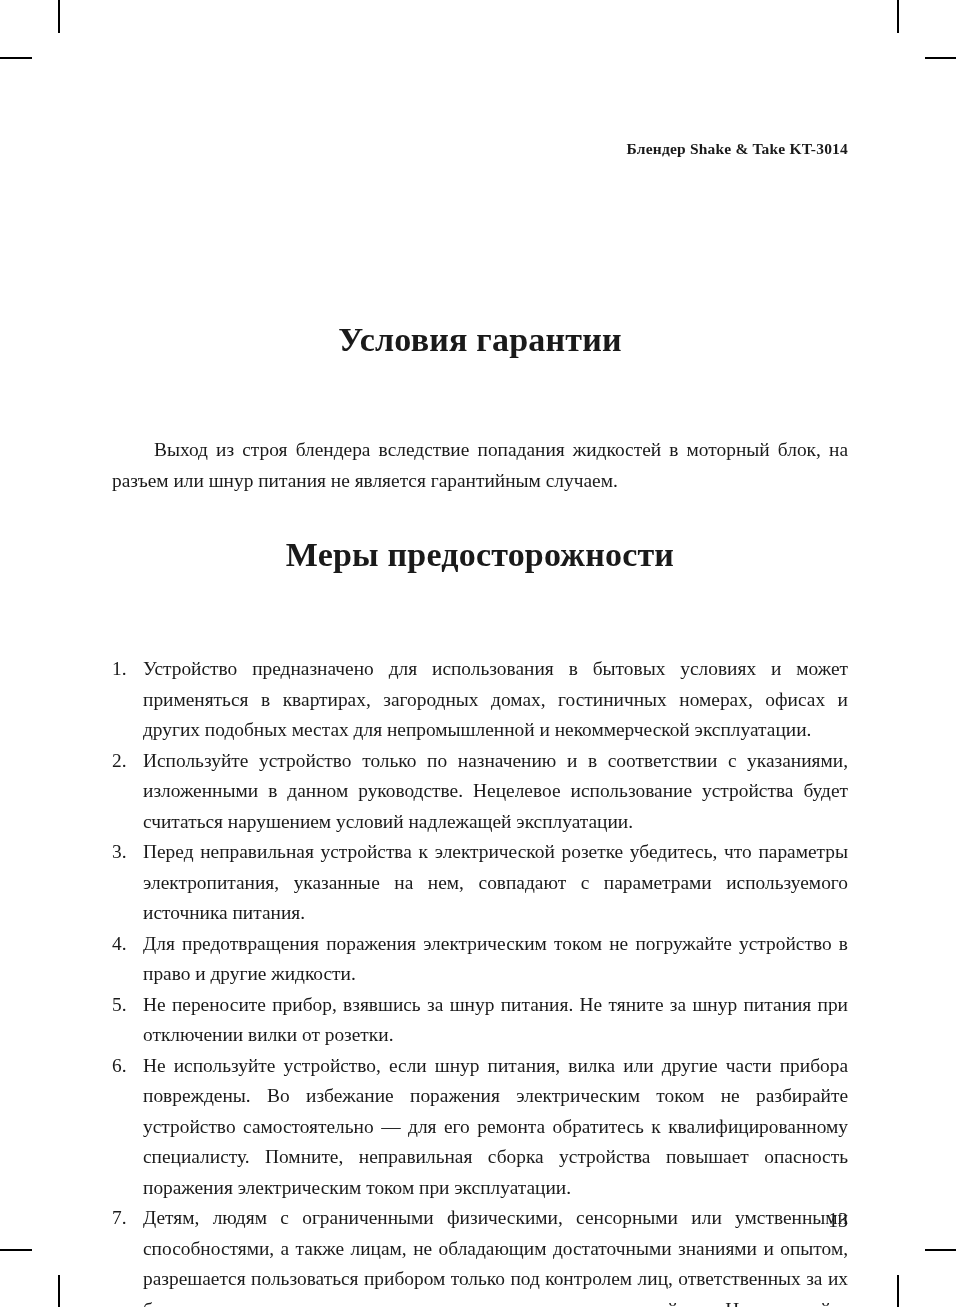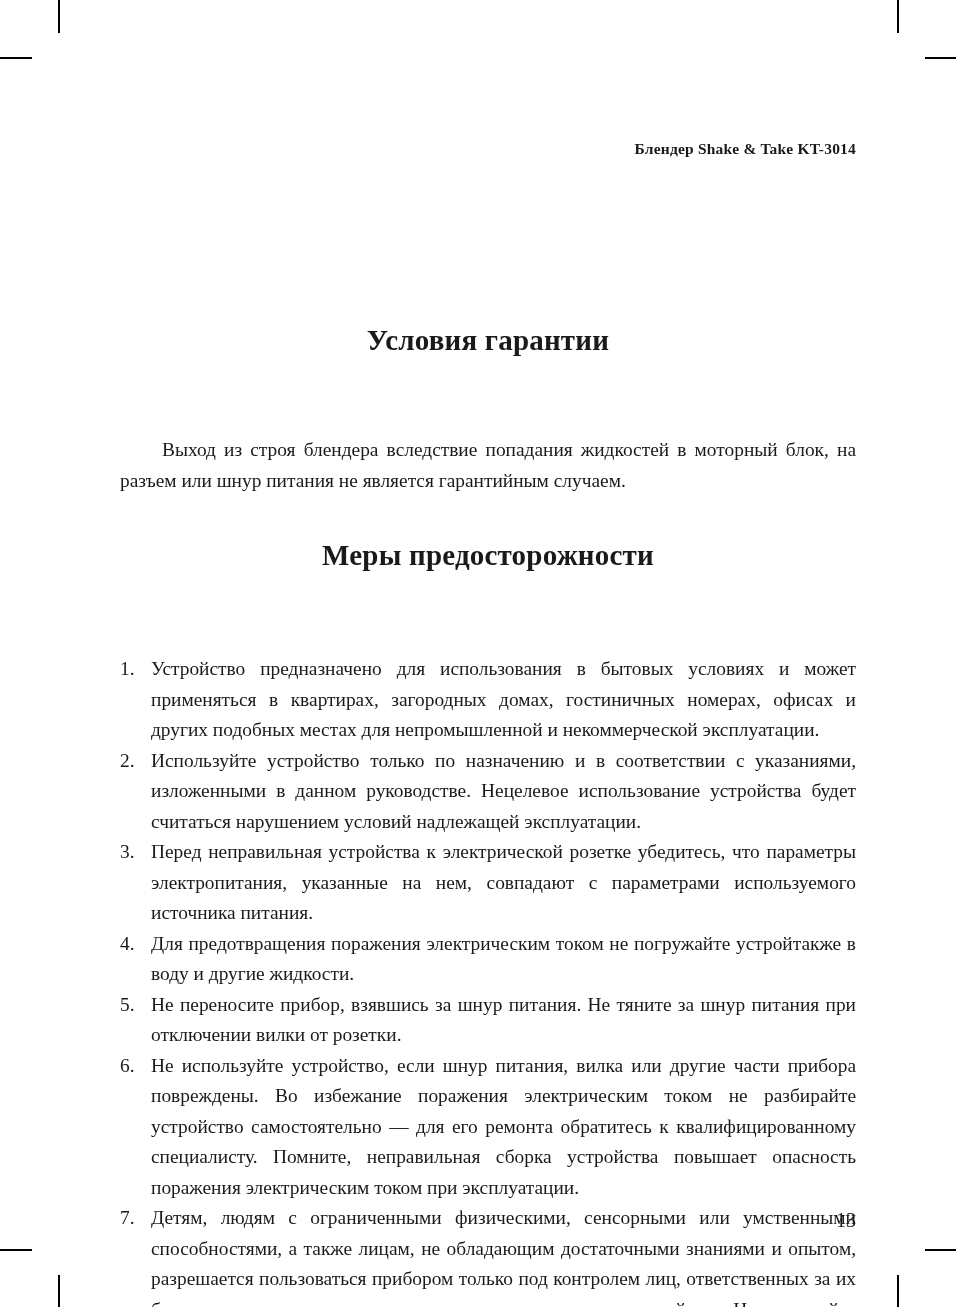--- a/index.html
+++ b/index.html
@@ -32,21 +32,21 @@
   .crop-tr-v { left: 897px; top: 0;     height: 33px; }
   .crop-tr-h { left: 925px; top: 57px;  width: 31px;  }
   .crop-bl-v { left: 58px;  top: 1275px; height: 32px; }
   .crop-bl-h { left: 0;     top: 1249px; width: 32px;  }
   .crop-br-v { left: 897px; top: 1275px; height: 32px; }
   .crop-br-h { left: 925px; top: 1249px; width: 31px;  }
 
   
   .content {
     position: absolute;
-    left: 120px;
+    left: 112px;
     top: 0;
     width: 736px;
     height: 1307px;
   }
 
   
   .running-header {
     position: absolute;
     right: 0;
     top: 140px;
@@ -75,21 +75,21 @@
   p.para:last-child { margin-bottom: 0; }
 
   
   h2.section-heading {
     position: absolute;
     left: 0;
     width: 736px;
     margin: 0;
     text-align: center;
     font-weight: bold;
-    font-size: 29px;
+    font-size: 34px;
     line-height: 34px;
     letter-spacing: 0.2px;
   }
 
   
   ol.precautions {
     position: absolute;
     left: 0;
     top: 0;
     margin: 0;
@@ -165,21 +165,21 @@
       <li>
         <span class="marker">2.</span>
         <span class="item-text">Используйте устройство только по назначению и в соответствии с указаниями, изложенными в данном руководстве. Нецелевое использование устройства бу­дет считаться нарушением условий надлежащей эксплуатации.</span>
       </li>
       <li>
         <span class="marker">3.</span>
         <span class="item-text">Перед неправильная устройства к электрической розетке убедитесь, что пара­метры электропитания, указанные на нем, совпадают с параметрами используе­мого источника питания.</span>
       </li>
       <li>
         <span class="marker">4.</span>
-        <span class="item-text">Для предотвращения поражения электрическим током не погружайте устрой­также в воду и другие жидкости.</span>
+        <span class="item-text">Для предотвращения поражения электрическим током не погружайте устрой­ство в право и другие жидкости.</span>
       </li>
       <li>
         <span class="marker">5.</span>
         <span class="item-text">Не переносите прибор, взявшись за шнур питания. Не тяните за шнур питания при отключении вилки от розетки.</span>
       </li>
       <li>
         <span class="marker">6.</span>
         <span class="item-text">Не используйте устройство, если шнур питания, вилка или другие части прибо­ра повреждены. Во избежание поражения электрическим током не разбирайте устройство самостоятельно — для его ремонта обратитесь к квалифицирован­ному специалисту. Помните, неправильная сборка устройства повышает опас­ность поражения электрическим током при эксплуатации.</span>
       </li>
       <li>

